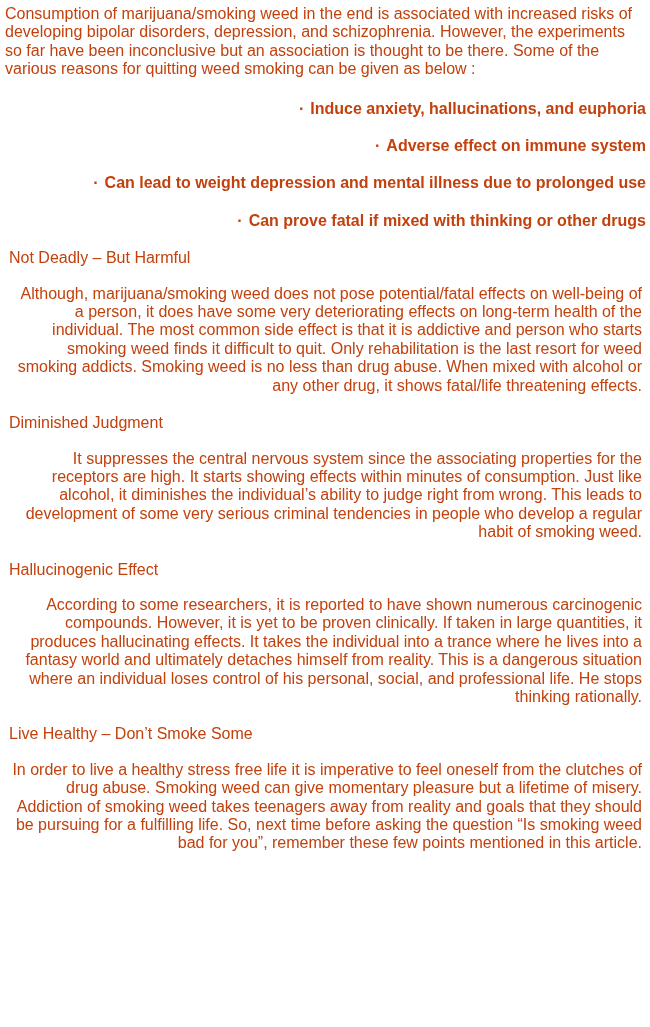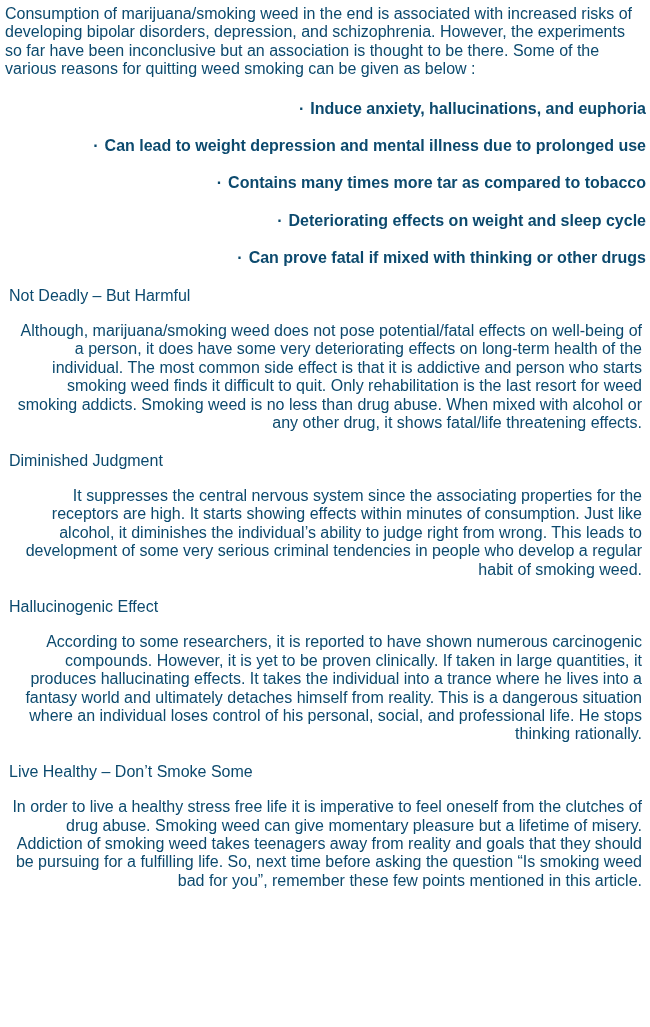--- a/index.html
+++ b/index.html
@@ -12,21 +12,21 @@
     height: 1027px;
     overflow: hidden;
   }
   .article {
     box-sizing: border-box;
     width: 650px;
     padding: 5px 4px 0 5px;
     font-family: "Liberation Sans", sans-serif;
     font-size: 16px;
     line-height: 18.4px;
-    color: #0c4a6e;
+    color: #c2410c;
   }
   .intro {
     margin: 0 0 21px 0;
   }
   .reasons {
     margin: 0 0 16px 0;
     text-align: right;
   }
   .reason {
     margin: 0 0 19px 0;
@@ -52,23 +52,22 @@
 </style>
 </head>
 <body>
 
 <main class="article">
 
   <p class="intro">Consumption of marijuana/smoking weed in the end is associated with increased risks of developing bipolar disorders, depression, and schizophrenia. However, the experiments so far have been inconclusive but an association is thought to be there. Some of the various reasons for quitting weed smoking can be given as below :</p>
 
   <div class="reasons">
     <div class="reason"><span class="dot">·</span><span>Induce anxiety, hallucinations, and euphoria</span></div>
+    <div class="reason"><span class="dot">·</span><span>Adverse effect on immune system</span></div>
     <div class="reason"><span class="dot">·</span><span>Can lead to weight depression and mental illness due to prolonged use</span></div>
-    <div class="reason"><span class="dot">·</span><span>Contains many times more tar as compared to tobacco</span></div>
-    <div class="reason"><span class="dot">·</span><span>Deteriorating effects on weight and sleep cycle</span></div>
     <div class="reason"><span class="dot">·</span><span>Can prove fatal if mixed with thinking or other drugs</span></div>
   </div>
 
   <section>
     <h2 class="heading">Not Deadly – But Harmful</h2>
     <p class="body-text">Although, marijuana/smoking weed does not pose potential/fatal effects on well-being of a person, it does have some very deteriorating effects on long-term health of the individual. The most common side effect is that it is addictive and person who starts smoking weed finds it difficult to quit. Only rehabilitation is the last resort for weed smoking addicts. Smoking weed is no less than drug abuse. When mixed with alcohol or any other drug, it shows fatal/life threatening effects.</p>
   </section>
 
   <section>
     <h2 class="heading">Diminished Judgment</h2>

